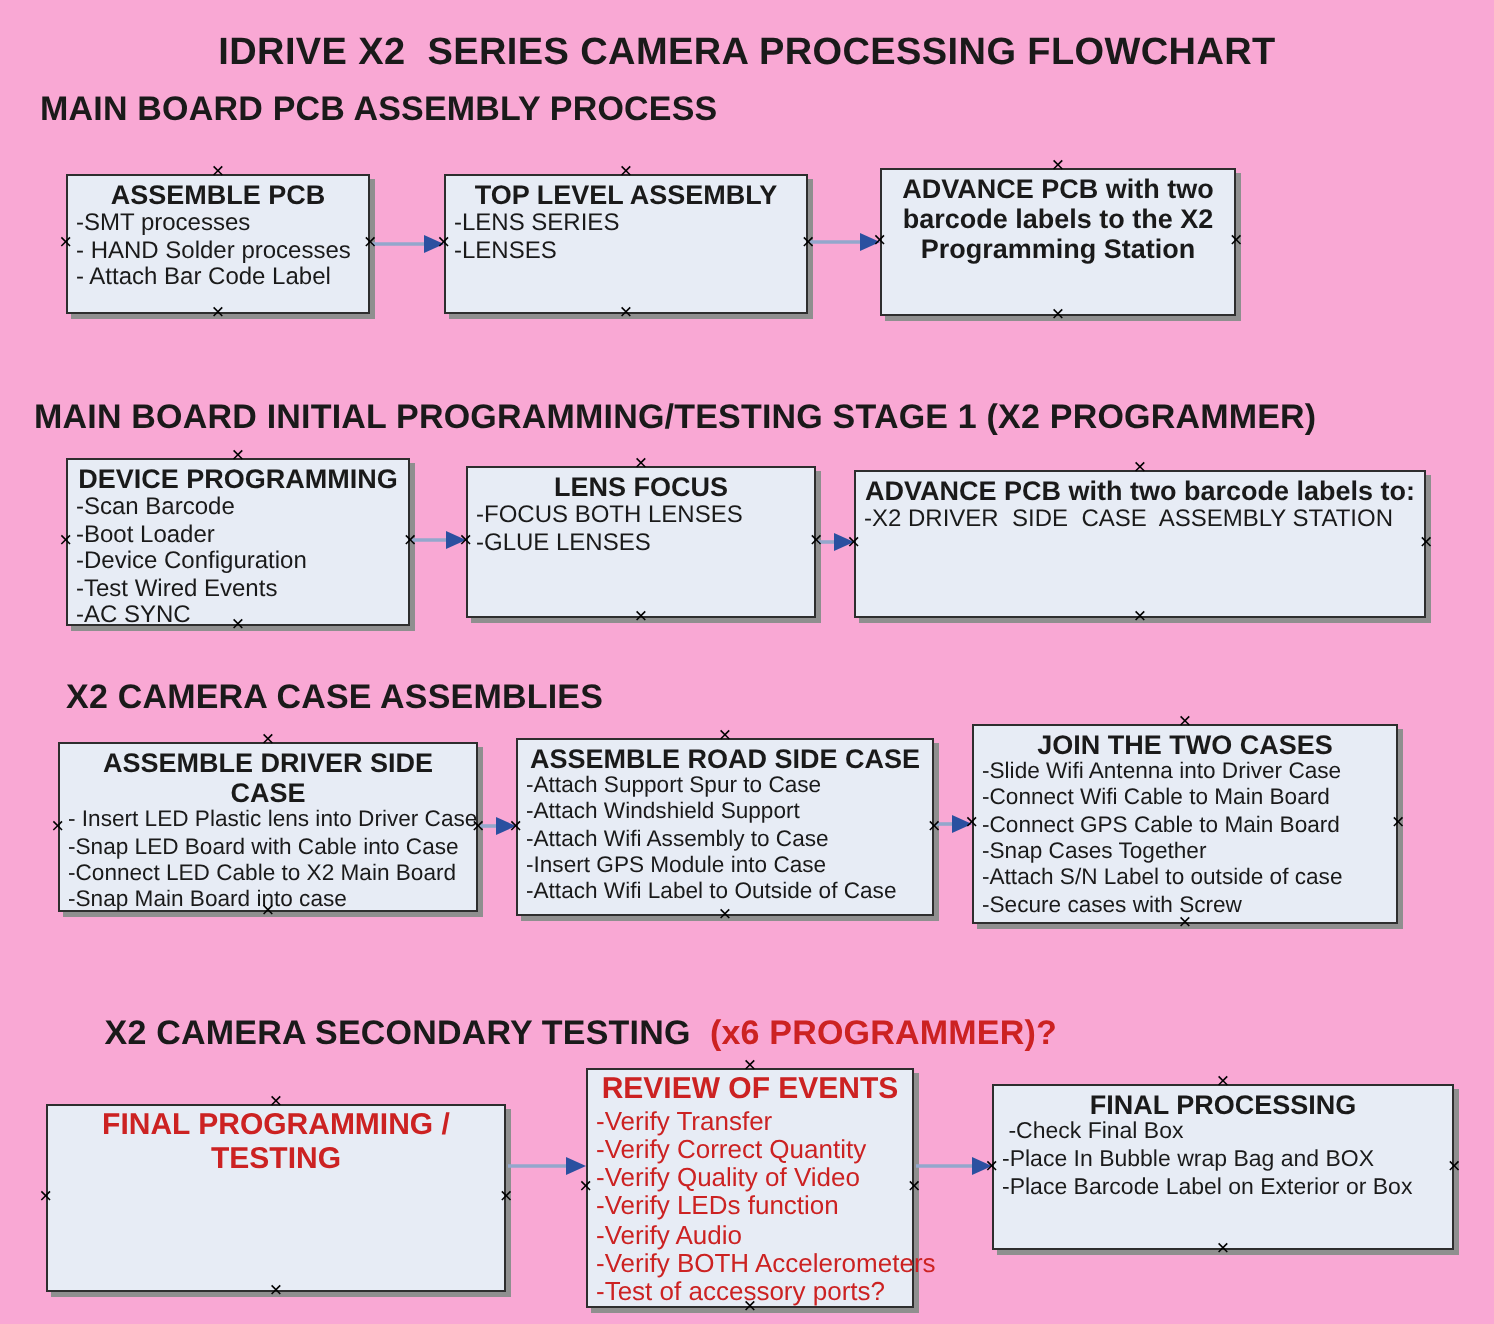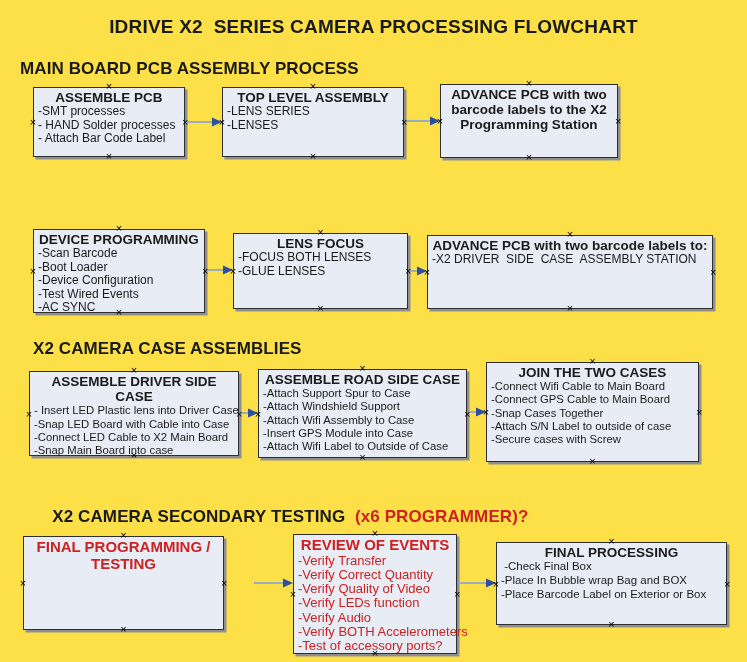--- a/index.html
+++ b/index.html
@@ -1,17 +1,17 @@
 <!DOCTYPE html>
 <html style="--box-fill: #e7ecf5; --box-border: #2e2e2e; --shadow: #8f8f8f; --arrow-line: #93a7cc; --arrow-head: #2b50a0; --red: #cc2222; --text: #1a1a1a;"><head>
 <meta charset="utf-8">
 <style>
   html,body { margin:0; padding:0; background:#ffffff; }
   .canvas {
-    position:relative; width:747px; height:662px; background:#fde047;
+    position:relative; width:747px; height:662px; background:#f9a8d4;
     font-family:"Liberation Sans", sans-serif; color:#1a1a1a; overflow:hidden;
   }
   .page-title {
     position:absolute; left:0; right:0; top:16px; text-align:center;
     font-size:19px; font-weight:bold; letter-spacing:.2px; white-space:pre;
   }
   .section-heading {
     position:absolute; font-size:17px; font-weight:bold; letter-spacing:.1px; white-space:pre;
   }
   .section-heading .red-part { color:var(--red,#cc2222);margin-top:32px; }
@@ -40,21 +40,22 @@
   .aline { stroke:var(--arrow-line,#93a7cc); stroke-width:1.8; }
   .ahead { fill:var(--arrow-head,#2b50a0); }
 </style>
 </head>
 <body>
 
 <div class="canvas">
 
   <div class="page-title">IDRIVE X2  SERIES CAMERA PROCESSING FLOWCHART</div>
 
-  <div class="section-heading" style="left:20px; top:59px;">MAIN BOARD PCB ASSEMBLY PROCESS</div>
+  <div class="section-heading" style="left:20px; top:45px;">MAIN BOARD PCB ASSEMBLY PROCESS</div>
+  <div class="section-heading" style="left:17px; top:199px;">MAIN BOARD INITIAL PROGRAMMING/TESTING STAGE 1 (X2 PROGRAMMER)</div>
   <div class="section-heading" style="left:33px; top:339px;">X2 CAMERA CASE ASSEMBLIES</div>
   <div class="section-heading" style="left:33px; top:487px;">
     <span>X2 CAMERA SECONDARY TESTING  </span><span class="red-part">(x6 PROGRAMMER)?</span>
   </div>
 
   <div class="box s1" style="left:33px; top:87px; width:152px; height:70px;">
     <div class="box-title">ASSEMBLE PCB</div>
     <div class="box-items">
         <div class="box-item">-SMT processes</div>
         <div class="box-item">- HAND Solder processes</div>
@@ -144,33 +145,34 @@
         <div class="box-item">-Attach Wifi Label to Outside of Case</div>
       </div>
   <span class="cp cp-t">×</span>
       <span class="cp cp-b">×</span>
       <span class="cp cp-l">×</span>
       <span class="cp cp-r">×</span>
     </div>
   <div class="box s3" style="left:486px; top:362px; width:213px; height:100px;">
     <div class="box-title">JOIN THE TWO CASES</div>
     <div class="box-items">
+        <div class="box-item">-Slide Wifi Antenna into Driver Case</div>
         <div class="box-item">-Connect Wifi Cable to Main Board</div>
         <div class="box-item">-Connect GPS Cable to Main Board</div>
         <div class="box-item">-Snap Cases Together</div>
         <div class="box-item">-Attach S/N Label to outside of case</div>
         <div class="box-item">-Secure cases with Screw</div>
       </div>
   <span class="cp cp-t">×</span>
       <span class="cp cp-b">×</span>
       <span class="cp cp-l">×</span>
       <span class="cp cp-r">×</span>
     </div>
 
-  <div class="box s4 red" style="left:23px; top:536px; width:201px; height:94px;">
+  <div class="box s4 red" style="left:23px; top:552px; width:230px; height:94px;">
     <div class="box-title">FINAL PROGRAMMING / TESTING</div>
   <span class="cp cp-t">×</span>
       <span class="cp cp-b">×</span>
       <span class="cp cp-l">×</span>
       <span class="cp cp-r">×</span>
     </div>
   <div class="box s4 red" style="left:293px; top:534px; width:164px; height:120px;">
     <div class="box-title">REVIEW OF EVENTS</div>
     <div class="box-items">
         <div class="box-item">-Verify Transfer</div>

